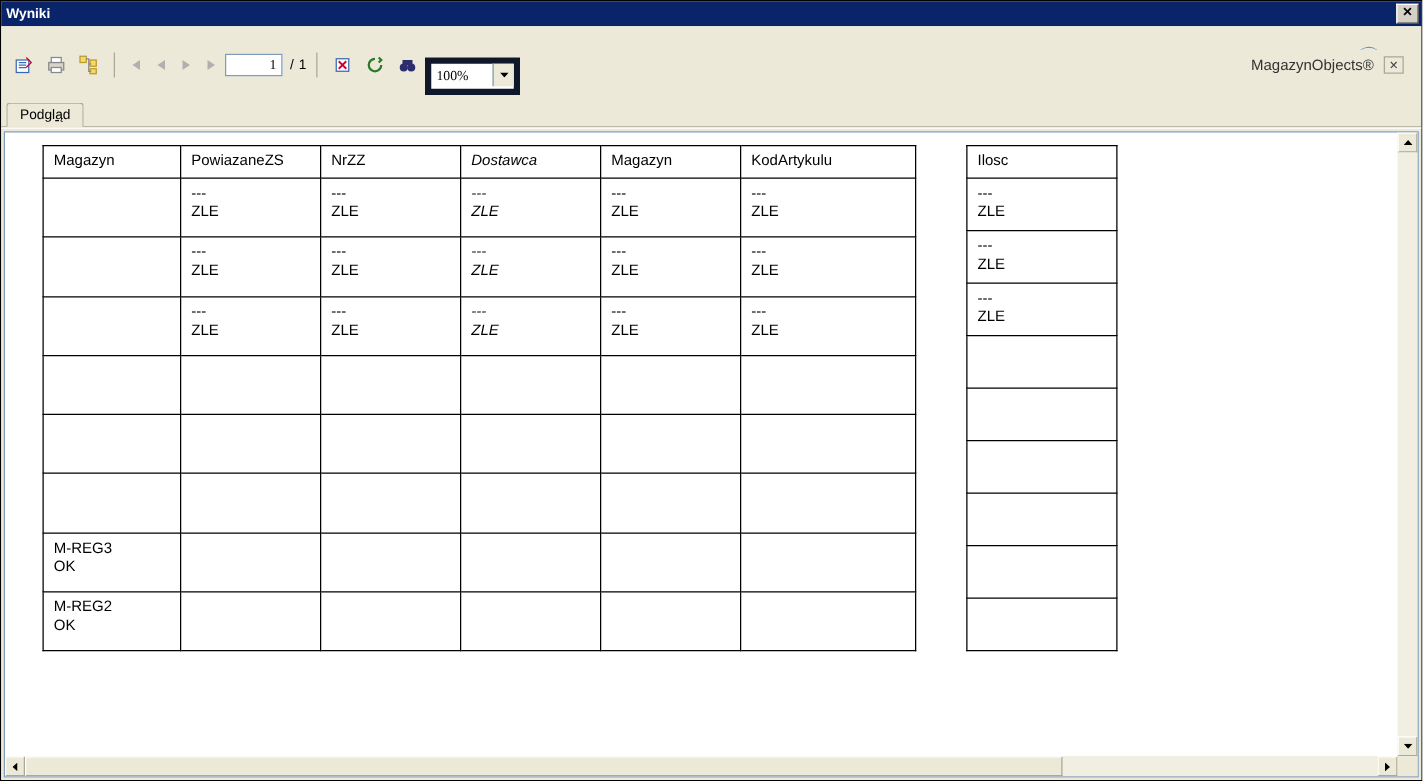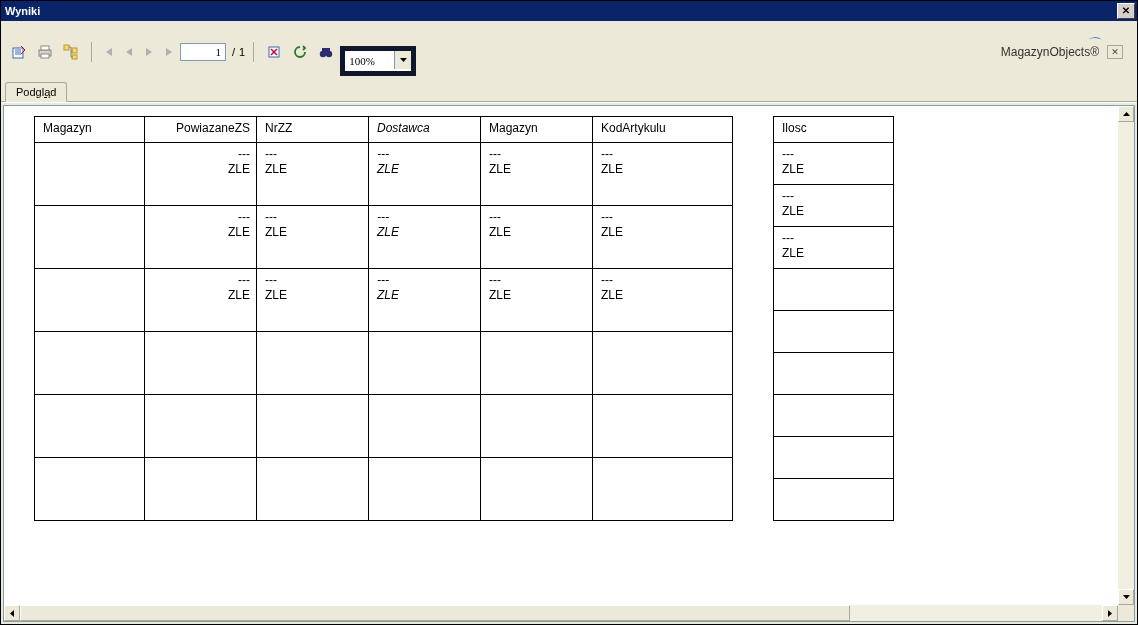--- a/index.html
+++ b/index.html
@@ -33,21 +33,21 @@
 .hscroll-outer{position:absolute;left:0;right:0;bottom:0;height:16px;background:#ece9d8;display:flex;}
 .hscroll-track{flex:1;background:#f1efe2;position:relative;}
 .hscroll-thumb{position:absolute;left:0;top:0;height:16px;width:830px;background:#ece9d8;border:1px solid #fff;border-right-color:#aca899;border-bottom-color:#aca899;box-sizing:border-box;}
 .scroll-corner{width:16px;height:16px;background:#ece9d8;}
 .report{padding:10px 0 0 30px;}
 .tables{display:flex;gap:40px;}
 table{border-collapse:collapse;}
 td,th{border:1px solid #000;font-family:Arial,sans-serif;font-size:12px;font-weight:normal;text-align:left;vertical-align:top;padding:4px 6px 4px 8px;background:#fff;color:#000;box-sizing:border-box;}
 th{height:26px;}
 .t1 th:nth-child(1),.t1 td:nth-child(1){width:110px;}
-.t1 th:nth-child(2),.t1 td:nth-child(2){width:112px;text-align:right;}
+.t1 th:nth-child(2),.t1 td:nth-child(2){width:112px;}
 .t1 th:nth-child(3),.t1 td:nth-child(3){width:112px;}
 .t1 th:nth-child(4),.t1 td:nth-child(4){width:112px;font-style:italic;}
 .t1 th:nth-child(5),.t1 td:nth-child(5){width:112px;}
 .t1 th:nth-child(6),.t1 td:nth-child(6){width:140px;}
 .t2 th,.t2 td{width:120px;}
 td.med{height:42px;}
 td .line{display:block;line-height:15px;}
 </style>
 </head>
 <body>
@@ -268,20 +268,42 @@
                   <td class="med">&nbsp;<br>&nbsp;</td>
                 </tr>
                 <tr>
                   <td class="med">&nbsp;<br>&nbsp;</td>
                   <td class="med">&nbsp;<br>&nbsp;</td>
                   <td class="med">&nbsp;<br>&nbsp;</td>
                   <td class="med">&nbsp;<br>&nbsp;</td>
                   <td class="med">&nbsp;<br>&nbsp;</td>
                   <td class="med">&nbsp;<br>&nbsp;</td>
                 </tr>
+                <tr>
+                  <td class="med">
+                    <span class="line">M-REG3</span>
+                    <span class="line">OK</span>
+                  </td>
+                  <td class="med">&nbsp;<br>&nbsp;</td>
+                  <td class="med">&nbsp;<br>&nbsp;</td>
+                  <td class="med">&nbsp;<br>&nbsp;</td>
+                  <td class="med">&nbsp;<br>&nbsp;</td>
+                  <td class="med">&nbsp;<br>&nbsp;</td>
+                </tr>
+                <tr>
+                  <td class="med">
+                    <span class="line">M-REG2</span>
+                    <span class="line">OK</span>
+                  </td>
+                  <td class="med">&nbsp;<br>&nbsp;</td>
+                  <td class="med">&nbsp;<br>&nbsp;</td>
+                  <td class="med">&nbsp;<br>&nbsp;</td>
+                  <td class="med">&nbsp;<br>&nbsp;</td>
+                  <td class="med">&nbsp;<br>&nbsp;</td>
+                </tr>
               </tbody>
           </table>
           <table class="t2">
             <thead>
                 <tr id="t2-head">
                   <th>Ilosc</th>
                 </tr>
               </thead>
             <tbody id="t2-body">
                 <tr>

